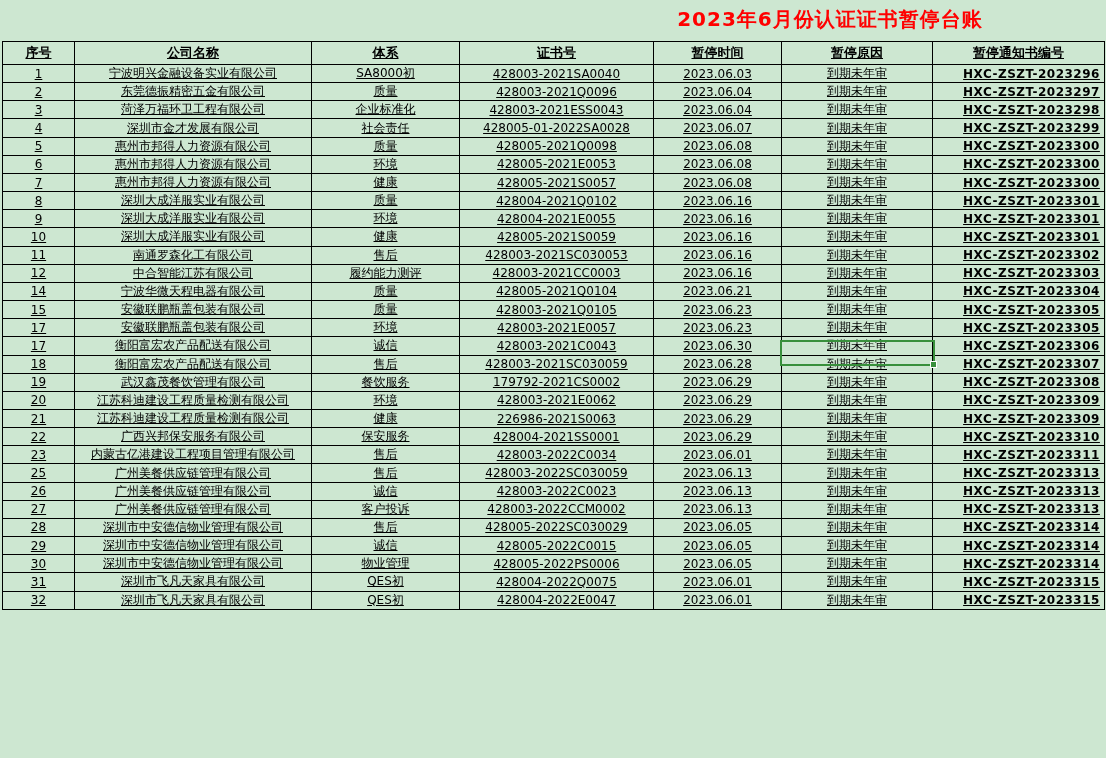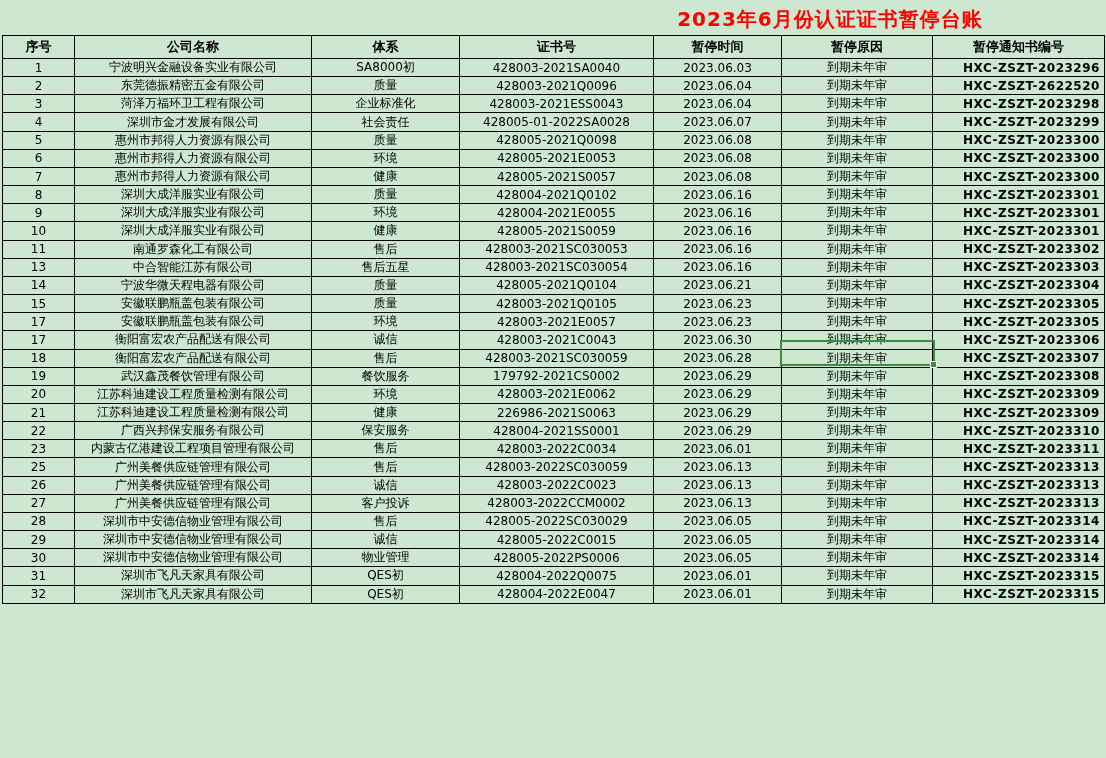--- a/index.html
+++ b/index.html
@@ -16,23 +16,23 @@
     background:var(--bg);
     font-family:"DejaVu Sans","Liberation Sans",sans-serif;
     color:var(--text);
   }
   .sheet-title{
     position:absolute;left:600px;top:6px;width:460px;height:26px;
     text-align:center;font-size:20px;font-weight:bold;color:var(--title-red);
     letter-spacing:1px;white-space:nowrap;
   }
   table.ledger{
-    position:absolute;left:2px;top:35px;
+    position:absolute;left:2px;top:41px;
     width:1102px;height:569px;
-    border-collapse:collapse;table-layout:fixed;
+    border-collapse:collapse;table-layout:fixed;text-decoration:underline;
   }
   th,td{
     border:1px solid var(--grid);
     text-align:center;vertical-align:middle;
     padding:0 2px;overflow:hidden;white-space:nowrap;
   }
   thead tr{height:23px;}
   thead th{font-size:13px;font-weight:bold;}
   tbody td{font-size:12px;font-weight:normal;}
   td.col-seq{font-size:12px;}
@@ -88,21 +88,21 @@
     <td class="col-reason">到期未年审</td>
     <td class="col-notice">HXC-ZSZT-2023296</td>
   </tr>
         <tr>
     <td class="col-seq">2</td>
     <td class="col-company">东莞德振精密五金有限公司</td>
     <td class="col-system">质量</td>
     <td class="col-cert">428003-2021Q0096</td>
     <td class="col-date">2023.06.04</td>
     <td class="col-reason">到期未年审</td>
-    <td class="col-notice">HXC-ZSZT-2622520</td>
+    <td class="col-notice">HXC-ZSZT-2023297</td>
   </tr>
         <tr>
     <td class="col-seq">3</td>
     <td class="col-company">菏泽万福环卫工程有限公司</td>
     <td class="col-system">企业标准化</td>
     <td class="col-cert">428003-2021ESS0043</td>
     <td class="col-date">2023.06.04</td>
     <td class="col-reason">到期未年审</td>
     <td class="col-notice">HXC-ZSZT-2023298</td>
   </tr>
@@ -172,24 +172,24 @@
         <tr>
     <td class="col-seq">11</td>
     <td class="col-company">南通罗森化工有限公司</td>
     <td class="col-system">售后</td>
     <td class="col-cert">428003-2021SC030053</td>
     <td class="col-date">2023.06.16</td>
     <td class="col-reason">到期未年审</td>
     <td class="col-notice">HXC-ZSZT-2023302</td>
   </tr>
         <tr>
-    <td class="col-seq">13</td>
+    <td class="col-seq">12</td>
     <td class="col-company">中合智能江苏有限公司</td>
-    <td class="col-system">售后五星</td>
-    <td class="col-cert">428003-2021SC030054</td>
+    <td class="col-system">履约能力测评</td>
+    <td class="col-cert">428003-2021CC0003</td>
     <td class="col-date">2023.06.16</td>
     <td class="col-reason">到期未年审</td>
     <td class="col-notice">HXC-ZSZT-2023303</td>
   </tr>
         <tr>
     <td class="col-seq">14</td>
     <td class="col-company">宁波华微天程电器有限公司</td>
     <td class="col-system">质量</td>
     <td class="col-cert">428005-2021Q0104</td>
     <td class="col-date">2023.06.21</td>

